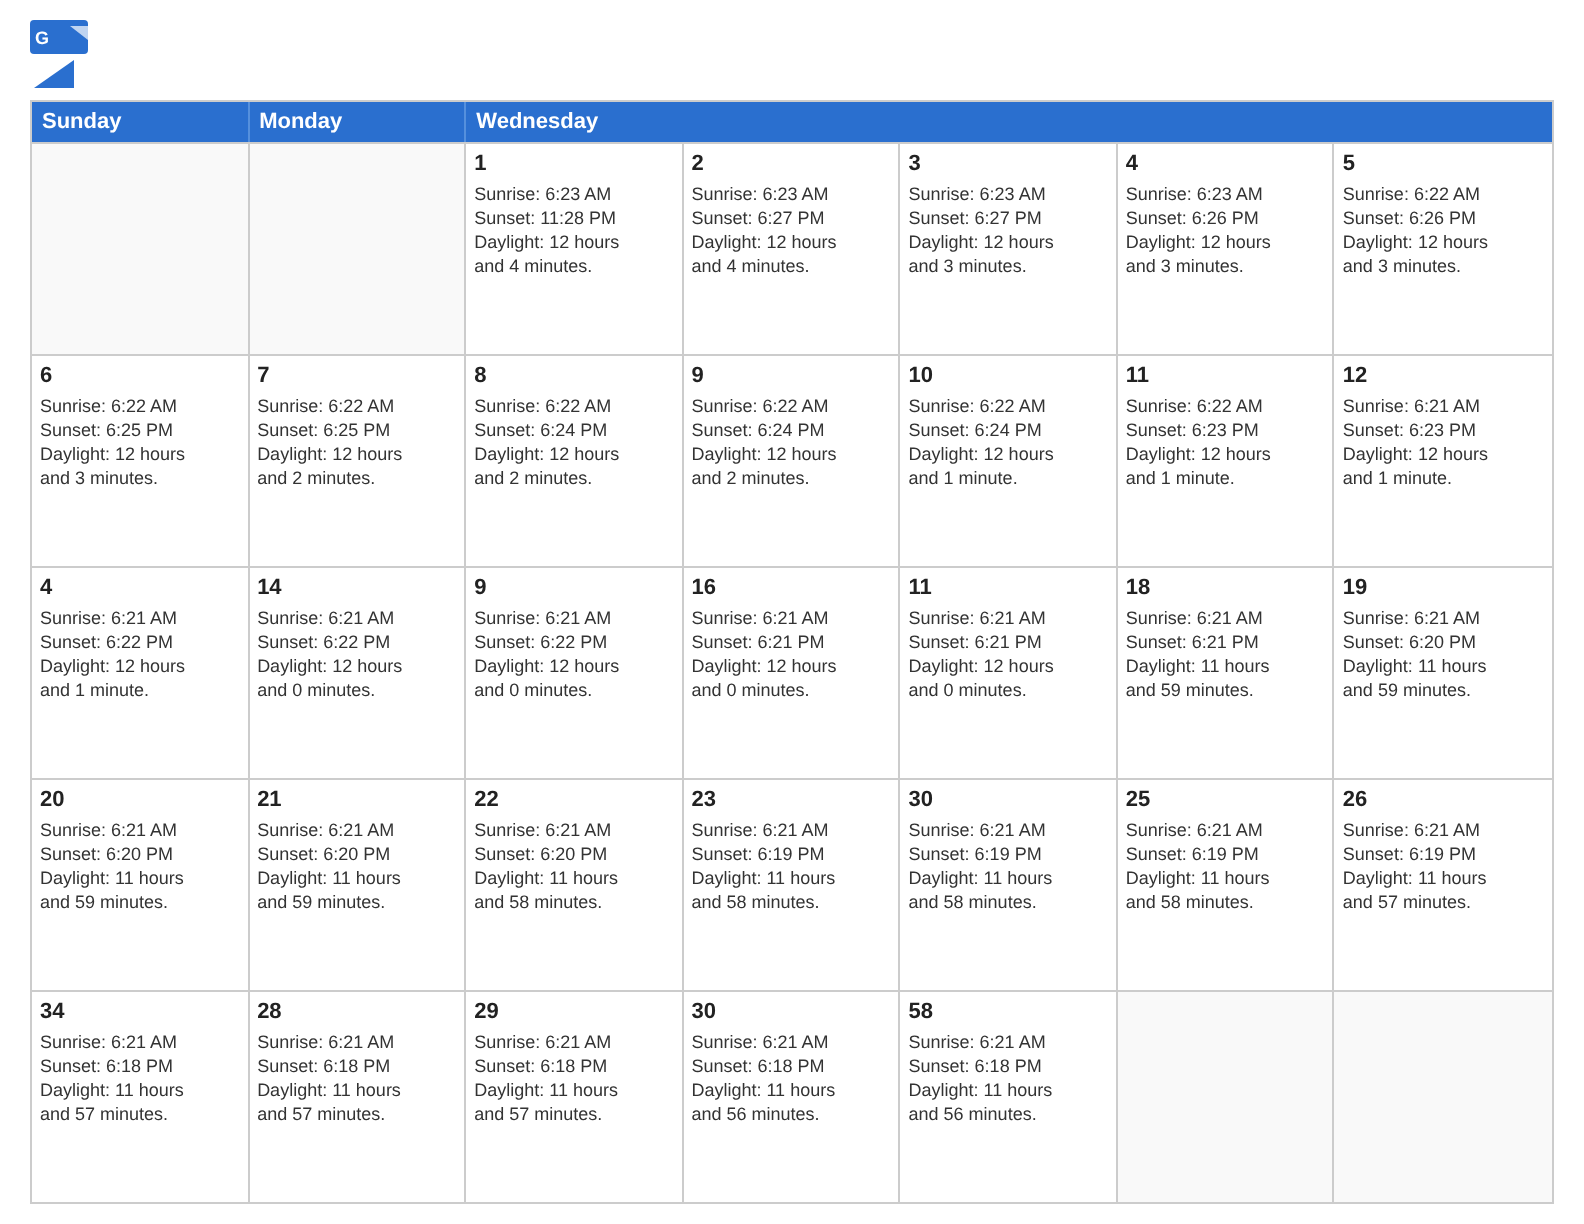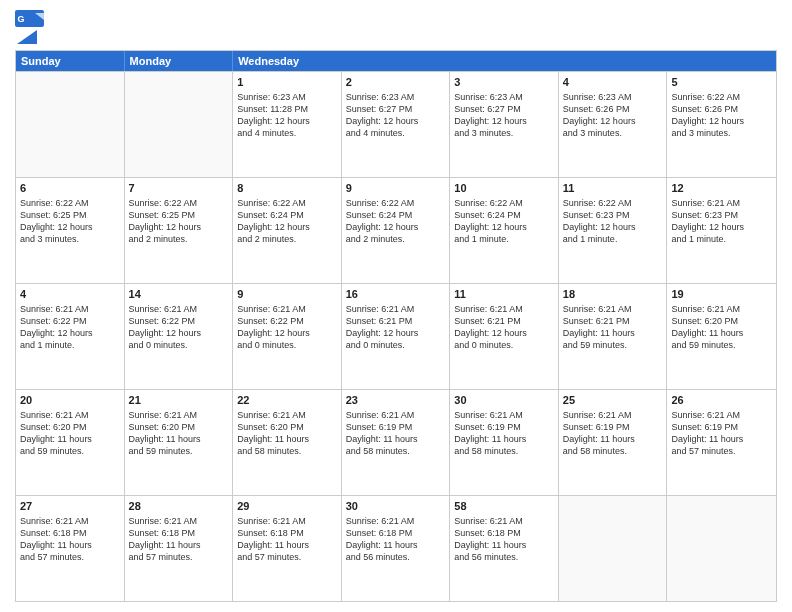--- a/index.html
+++ b/index.html
@@ -315,21 +315,21 @@
           <div class="cal-cell">
             <span class="day-num">26</span>
             <span style="display: block;">Sunrise: 6:21 AM</span>
             <span style="display: block;">Sunset: 6:19 PM</span>
             <span style="display: block;">Daylight: 11 hours</span>
             <span style="display: block;">and 57 minutes.</span>
           </div>
         </div>
         <div class="cal-row">
           <div class="cal-cell">
-            <span class="day-num">27</span>
+            <span class="day-num">34</span>
             <span style="display: block;">Sunrise: 6:21 AM</span>
             <span style="display: block;">Sunset: 6:18 PM</span>
             <span style="display: block;">Daylight: 11 hours</span>
             <span style="display: block;">and 57 minutes.</span>
           </div>
           <div class="cal-cell">
             <span class="day-num">28</span>
             <span style="display: block;">Sunrise: 6:21 AM</span>
             <span style="display: block;">Sunset: 6:18 PM</span>
             <span style="display: block;">Daylight: 11 hours</span>

